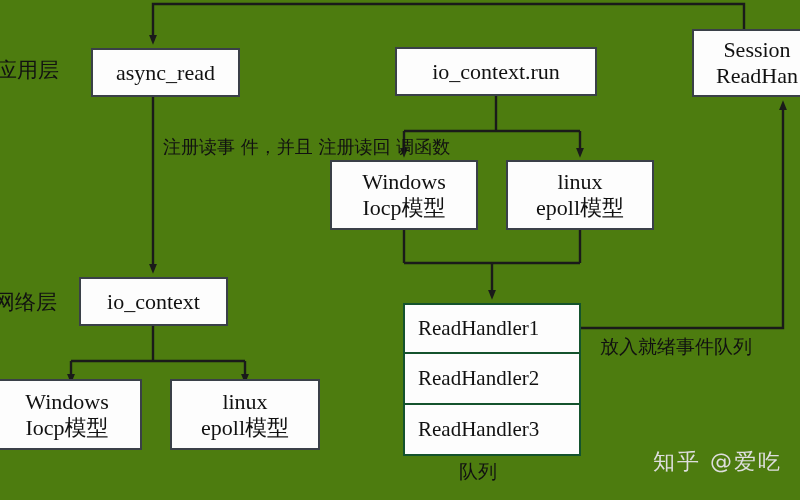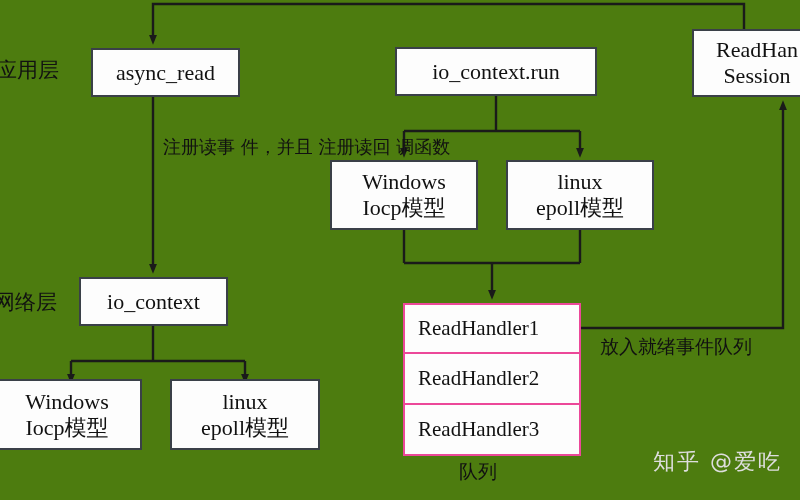--- a/index.html
+++ b/index.html
@@ -47,21 +47,21 @@
   }
   .caption {
     position: absolute;
     color: #111111;
     font-family: "DejaVu Sans", "Liberation Sans", sans-serif;
     white-space: nowrap;
   }
   .qrow {
     position: absolute;
     box-sizing: border-box;
-    border: 2px solid #ec4899;
+    border: 2px solid #14532d;
     background: #fdfdfd;
     display: flex;
     align-items: center;
     padding-left: 13px;
     color: #111111;
     white-space: nowrap;
   }
   .qrow.mid { border-top: none; }
   .qrow.bot { border-top: none; }
   svg.wires {
@@ -166,21 +166,21 @@
   <div class="qrow mid" style="left:403px; top:354px; width:178px; height:51px; font-size:21px;">
     <span>ReadHandler2</span>
   </div>
   <div class="qrow bot" style="left:403px; top:405px; width:178px; height:51px; font-size:21px;">
     <span>ReadHandler3</span>
   </div>
 
   <div class="caption" style="left:459px; top:459px; font-size:19px;">队列</div>
 
   <div class="box" style="left:692px; top:29px; width:130px; height:68px; font-size:22px;">
+    <span class="ln">Session</span>
     <span class="ln">ReadHan</span>
-    <span class="ln">Session</span>
   </div>
 
   <div class="caption" style="left:600px; top:334px; font-size:19px;">放入就绪事件队列</div>
 
   <div class="watermark" style="left:653px; top:447px; font-size:22px;">知乎 @爱吃</div>
 
 </div>
 
 </body></html>

